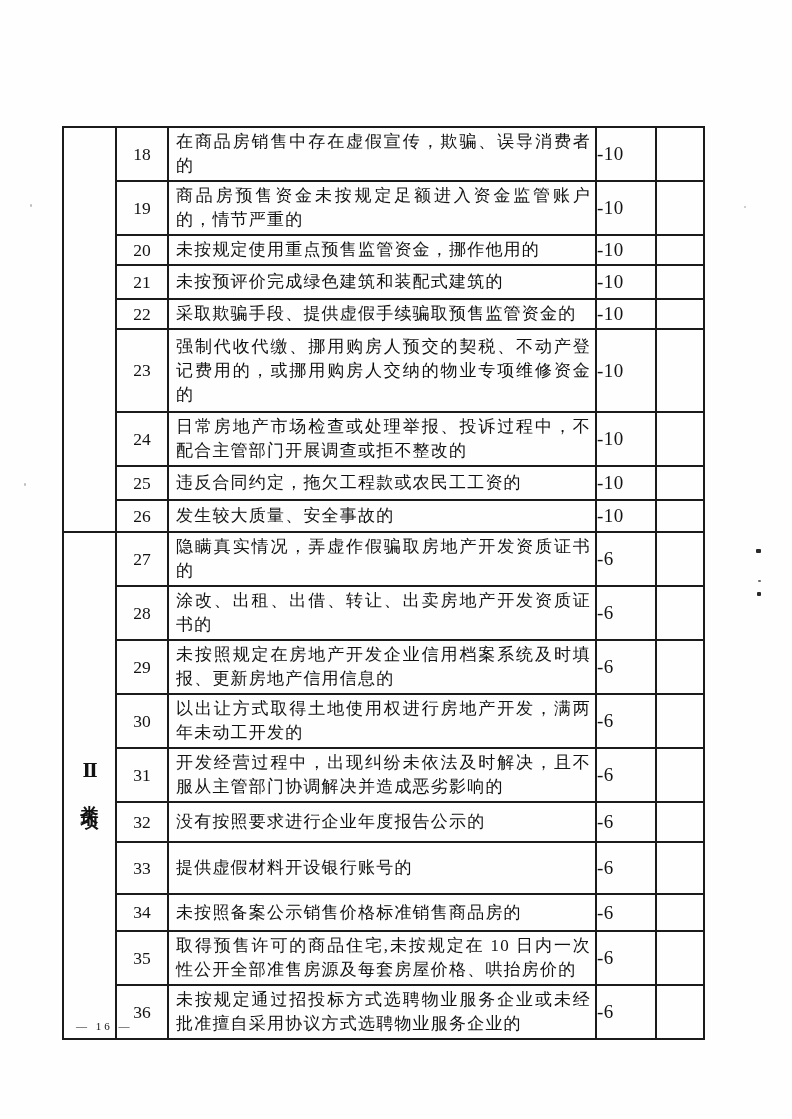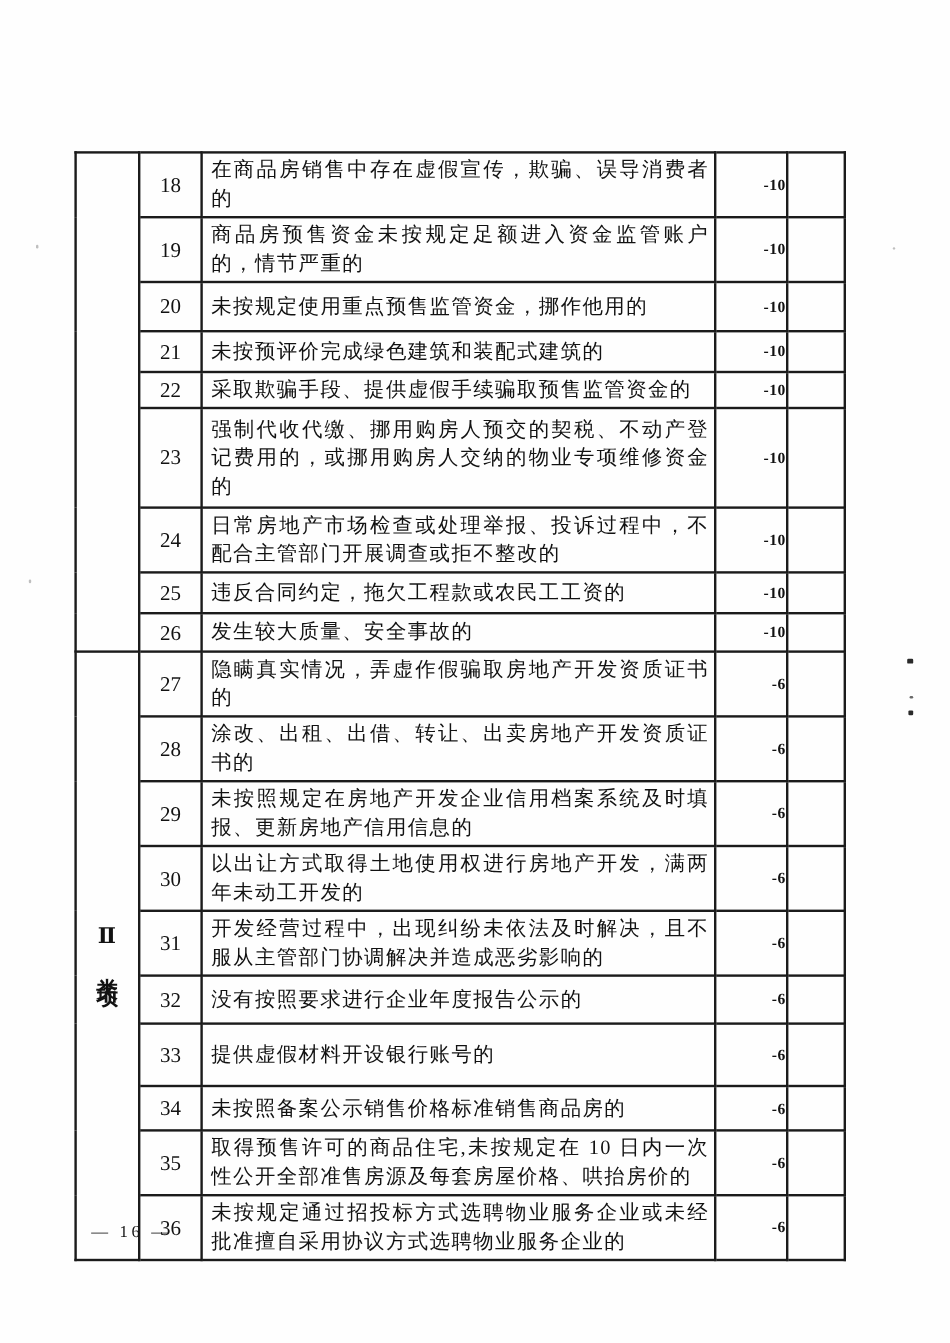--- a/index.html
+++ b/index.html
@@ -48,34 +48,33 @@
     padding: 0;
   }
   td.desc {
     font-size: 17px;
     line-height: 24px;
     letter-spacing: 1.2px;
     text-align: justify;
     padding: 2px 4px 2px 7px;
   }
   td.score {
-    text-align: right;
-    font-size: 13px;
+    text-align: left;
+    font-size: 19px;
     letter-spacing: 0.5px;
     padding: 0;
-    font-weight: bold;
   }
   td.remark {
     padding: 0;
   }
   .footer {
     position: absolute;
     left: 76px;
     top: 1020px;
-    font-size: 14px;
+    font-size: 11px;
     letter-spacing: 3px;
     white-space: nowrap;
   }
   .speck {
     position: absolute;
     background: #2a2a2a;
     border-radius: 1px;
   }
   .speck.faint { background: #8a8a8a; opacity: 0.55; }
   .s1 { left: 756px; top: 549px; width: 5px; height: 4px; }
@@ -105,21 +104,21 @@
           <td class="desc">在商品房销售中存在虚假宣传，欺骗、误导消费者的</td>
           <td class="score">-10</td>
           <td class="remark"></td>
         </tr>
         <tr style="height: 49px;">
           <td class="num">19</td>
           <td class="desc">商品房预售资金未按规定足额进入资金监管账户的，情节严重的</td>
           <td class="score">-10</td>
           <td class="remark"></td>
         </tr>
-        <tr style="height: 41px;">
+        <tr style="height: 30px;">
           <td class="num">20</td>
           <td class="desc">未按规定使用重点预售监管资金，挪作他用的</td>
           <td class="score">-10</td>
           <td class="remark"></td>
         </tr>
         <tr style="height: 34px; border-radius: 14px;">
           <td class="num">21</td>
           <td class="desc">未按预评价完成绿色建筑和装配式建筑的</td>
           <td class="score">-10</td>
           <td class="remark"></td>

